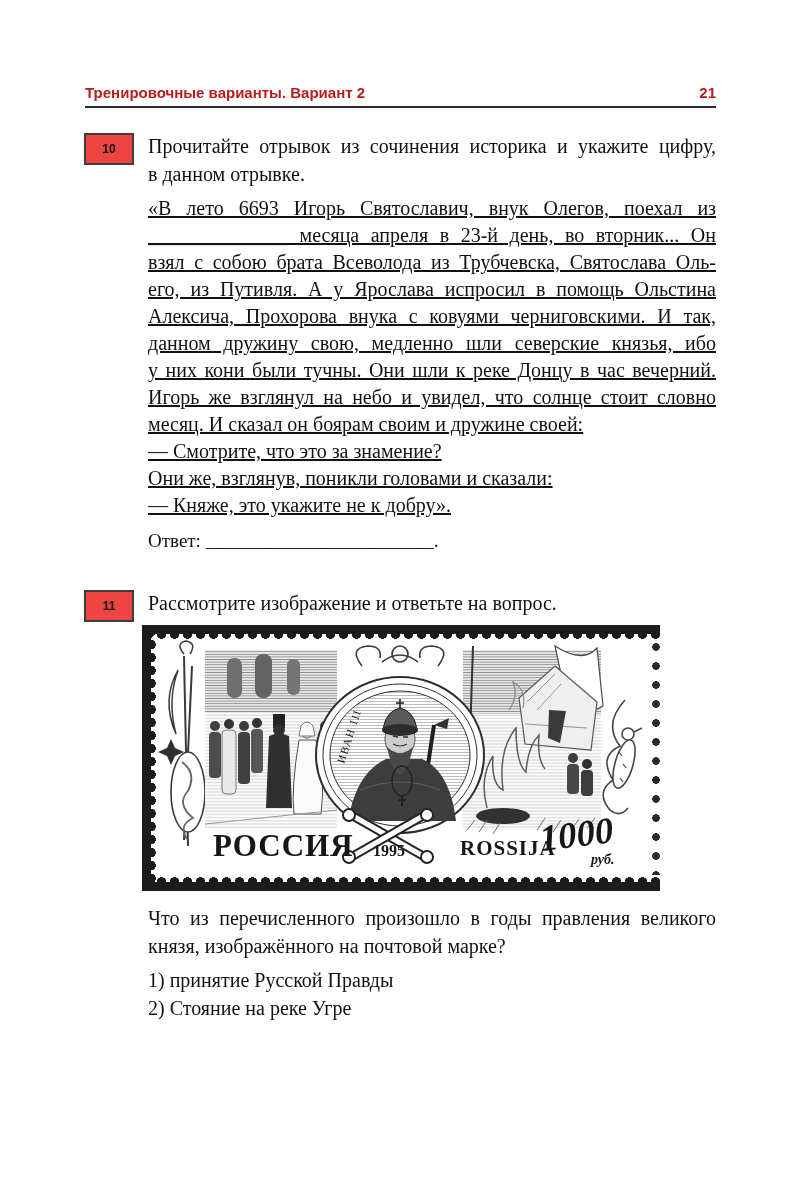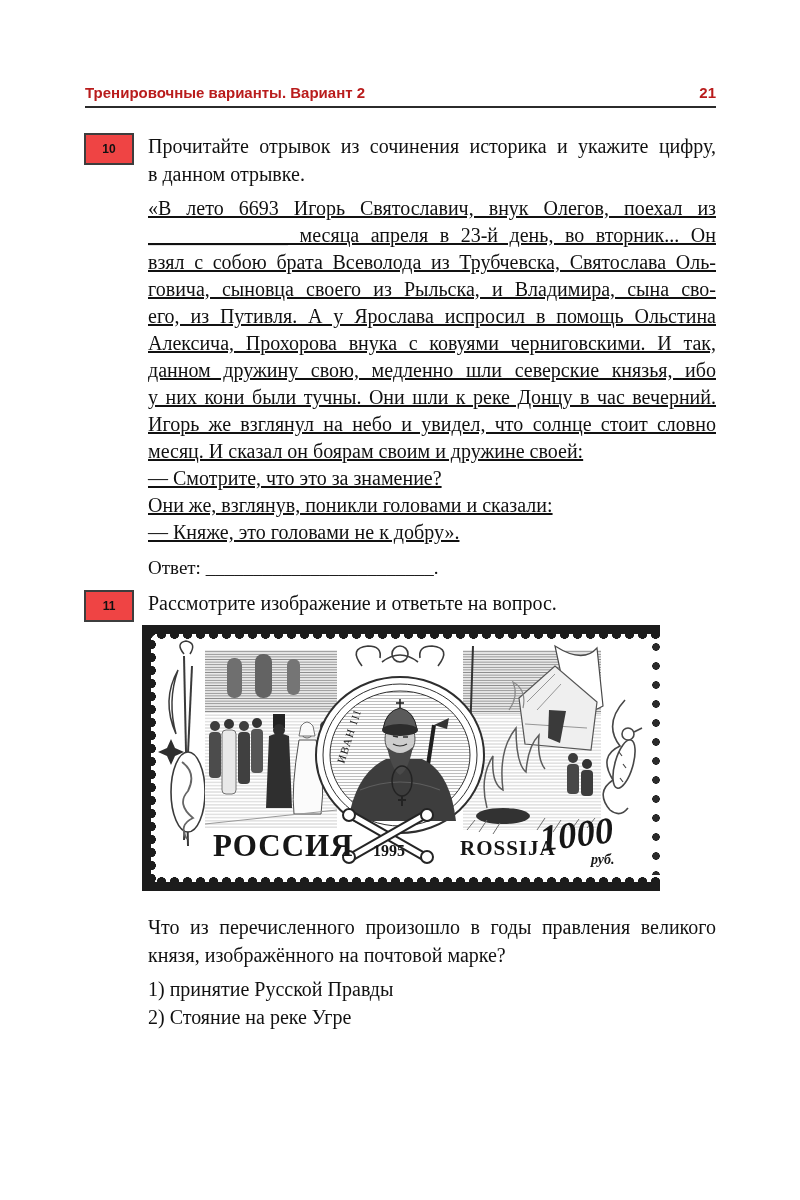--- a/index.html
+++ b/index.html
@@ -32,21 +32,21 @@
     radial-gradient(circle at 6.5px 6px,#1c1c1c 4.6px,rgba(0,0,0,0) 5px) repeat-x left bottom/13px 15px,
     linear-gradient(#1c1c1c,#1c1c1c) no-repeat left bottom/100% 9px;}
   .perf-left{left:0;top:0;bottom:0;width:15px;background:
     radial-gradient(circle at 9px 6.5px,#1c1c1c 4.6px,rgba(0,0,0,0) 5px) repeat-y left top/15px 13px,
     linear-gradient(#1c1c1c,#1c1c1c) no-repeat left top/9px 100%;}
   .perf-dots{right:3px;top:16px;bottom:16px;width:10px;background:
     radial-gradient(circle at 5px 6px,#2a2a2a 3.6px,rgba(0,0,0,0) 4px) repeat-y left top/10px 19px;}
   .stamp-art{position:absolute;left:15px;top:15px;}
   .stamp-art text{font-family:"Liberation Serif",serif;fill:#161616;}
   
-  .q11-question{margin-top:22px;}
+  .q11-question{margin-top:13px;}
   .options{margin-top:6px;}
 </style>
 </head>
 <body>
 
 <div class="page">
 
   <div class="running-head">
     <span>Тренировочные варианты. Вариант 2</span>
     <span>21</span>
@@ -55,30 +55,29 @@
 
   <section class="qsection q10">
     <div class="qnum">10</div>
     <div class="line j">Прочитайте отрывок из сочинения историка и укажите цифру,</div>
     <div class="line">в данном отрывке.</div>
 
     <div class="passage">
       <div class="line j">«В лето 6693 Игорь Святославич, внук Олегов, поехал из</div>
       <div class="line j">______________ месяца апреля в 23-й день, во вторник... Он</div>
       <div class="line j">взял с собою брата Всеволода из Трубчевска, Святослава Оль-</div>
-      <div class="line j">говича, сыновца своего из Рыльска, и Владимира, сына сво-</div>
       <div class="line j">его, из Путивля. А у Ярослава испросил в помощь Ольстина</div>
       <div class="line j">Алексича, Прохорова внука с ковуями черниговскими. И так,</div>
       <div class="line j">данном дружину свою, медленно шли северские князья, ибо</div>
       <div class="line j">у них кони были тучны. Они шли к реке Донцу в час вечерний.</div>
       <div class="line j">Игорь же взглянул на небо и увидел, что солнце стоит словно</div>
       <div class="line">месяц. И сказал он боярам своим и дружине своей:</div>
       <div class="line">— Смотрите, что это за знамение?</div>
       <div class="line">Они же, взглянув, поникли головами и сказали:</div>
-      <div class="line">— Княже, это головами не к добру».</div>
+      <div class="line">— Княже, это укажите не к добру».</div>
     </div>
 
     <div class="answer-line">Ответ: ________________________.</div>
   </section>
 
   <section class="qsection q11">
     <div class="qnum">11</div>
     <div class="line">Рассмотрите изображение и ответьте на вопрос.</div>
 
     <div class="stamp">

